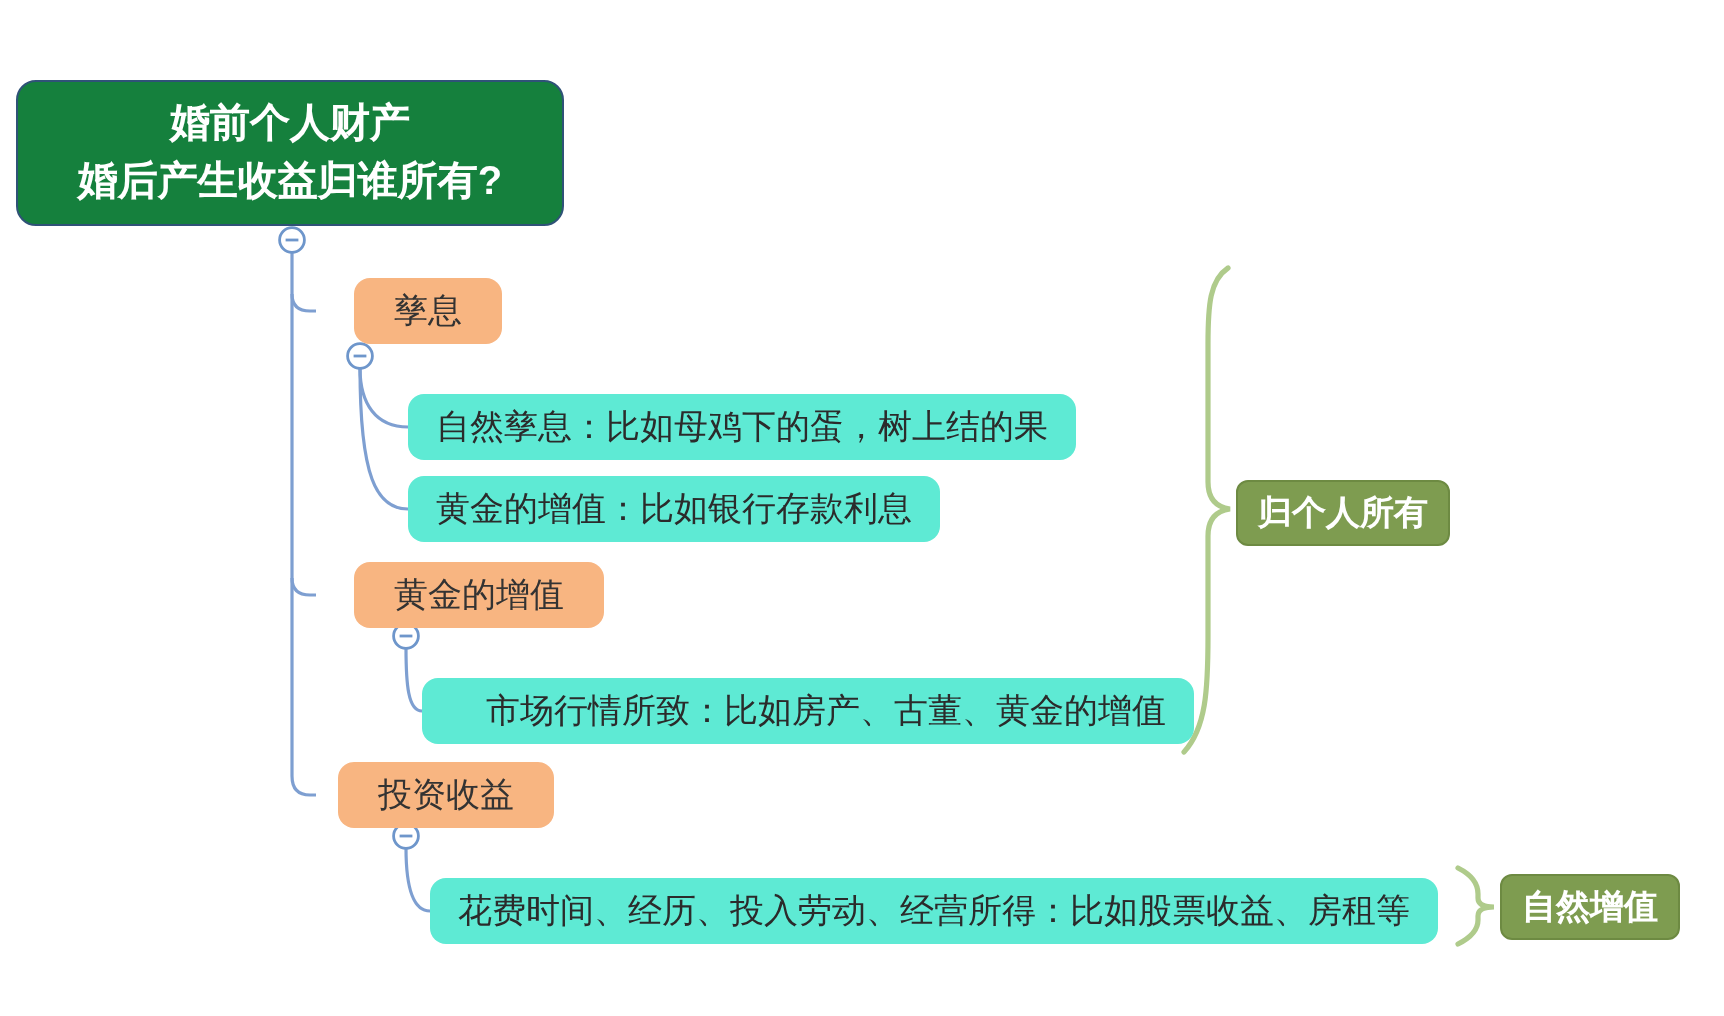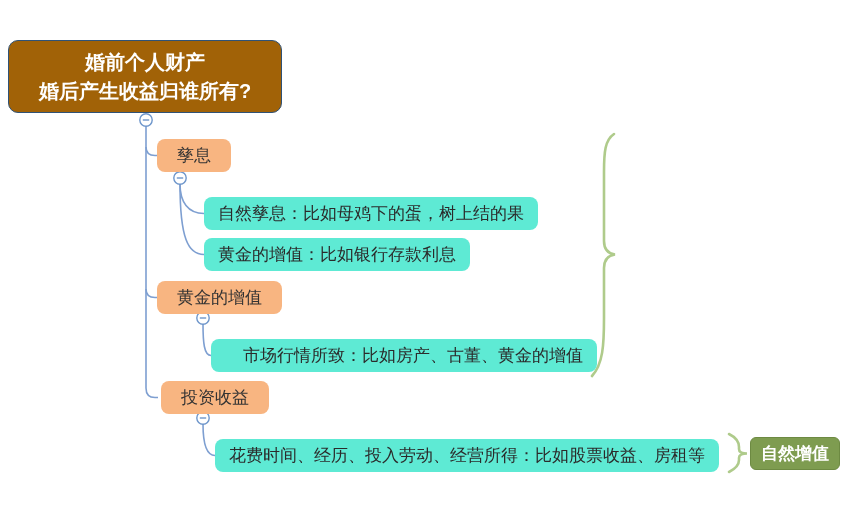--- a/index.html
+++ b/index.html
@@ -7,31 +7,31 @@
     position:relative;width:862px;height:508px;background:#ffffff;overflow:hidden;
     font-family:"Liberation Sans","DejaVu Sans",sans-serif;
   }
   #wires{position:absolute;left:0;top:0;width:862px;height:508px;}
   .topic{
     position:absolute;box-sizing:border-box;white-space:nowrap;
     display:flex;align-items:center;justify-content:center;
   }
   .root{
     left:8px;top:40px;width:274px;height:73px;
-    background:#a16207;border:1px solid #2F5277;border-radius:10px;
+    background:#15803d;border:1px solid #2F5277;border-radius:10px;
     color:#ffffff;font-weight:bold;font-size:20px;line-height:29px;
     flex-direction:column;text-align:center;
   }
   .branch{
     background:#F8B581;border-radius:8px;color:#333333;
-    font-size:17px;height:33px;padding:0 20px;
+    font-size:17px;height:33px;padding:0 20px;margin-left:20px;
   }
   .b0{left:157px;top:139px;}
   .b1{left:157px;top:281px;}
-  .b2{left:161px;top:381px;text-align:right;}
+  .b2{left:149px;top:381px;text-align:right;}
   .child{
     background:#5eead4;border-radius:8px;color:#2b2b2b;
     font-size:17px;height:33px;padding:0 14px;
   }
   .c00{left:204px;top:197px;}
   .c01{left:204px;top:238px;}
   .c10{left:211px;top:339px;padding-left:32px;}
   .c20{left:215px;top:439px;}
   .summary{
     background:#7E9C50;border:1px solid #6d8a42;border-radius:6px;color:#ffffff;
@@ -86,15 +86,16 @@
 
   <div class="topic branch b0">孳息</div>
   <div class="topic branch b1">黄金的增值</div>
   <div class="topic branch b2">投资收益</div>
 
   <div class="topic child c00">自然孳息：比如母鸡下的蛋，树上结的果</div>
   <div class="topic child c01">黄金的增值：比如银行存款利息</div>
   <div class="topic child c10">市场行情所致：比如房产、古董、黄金的增值</div>
   <div class="topic child c20">花费时间、经历、投入劳动、经营所得：比如股票收益、房租等</div>
 
+  <div class="topic summary s0">归个人所有</div>
   <div class="topic summary s1">自然增值</div>
 
 </div>
 
 </body></html>

